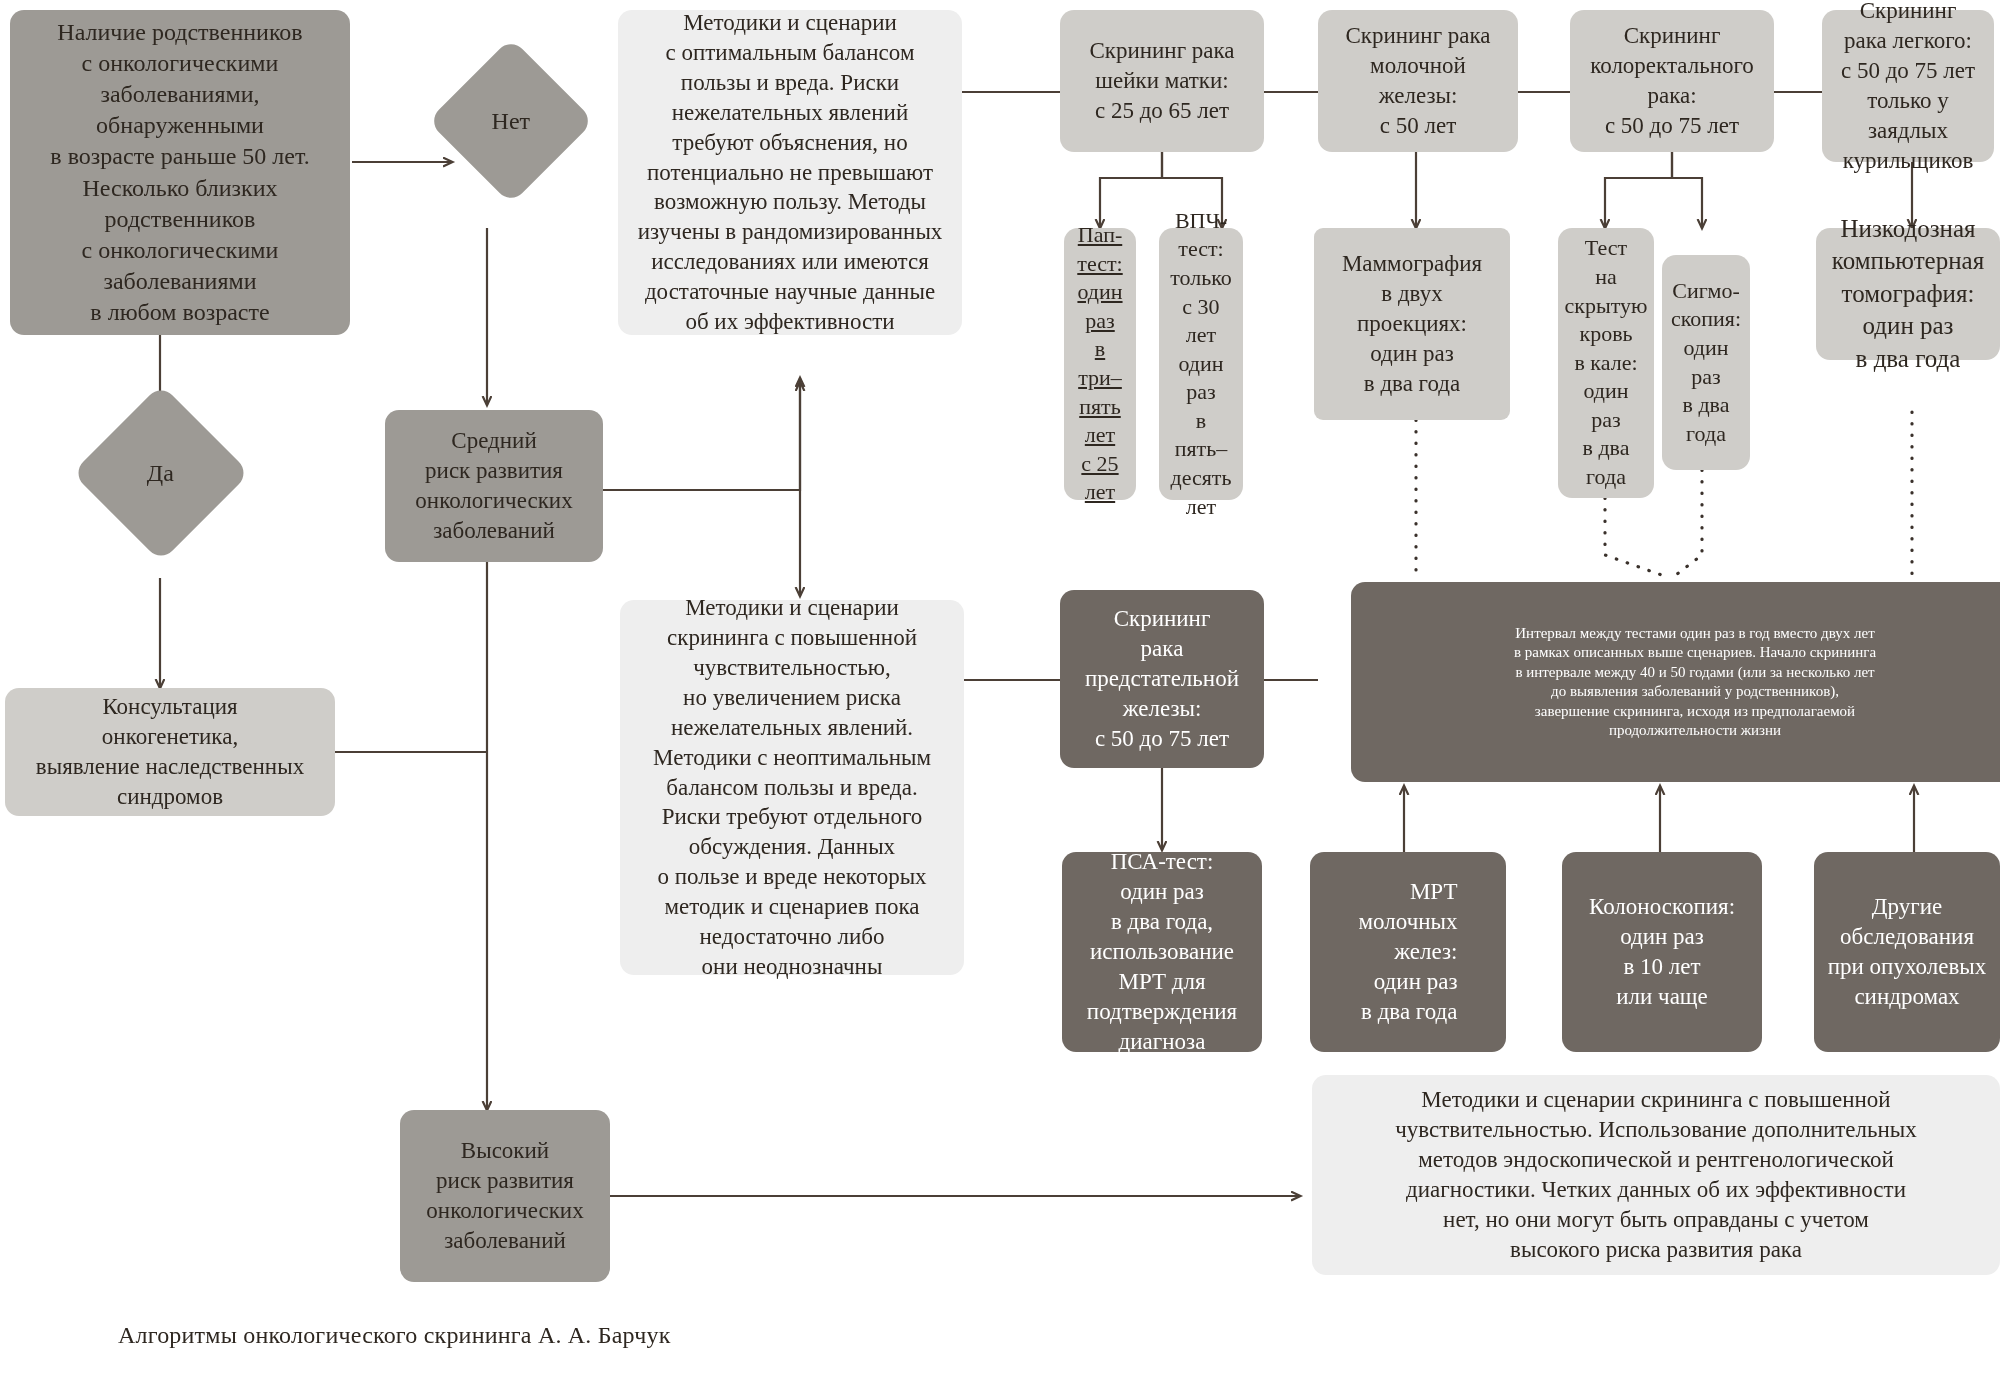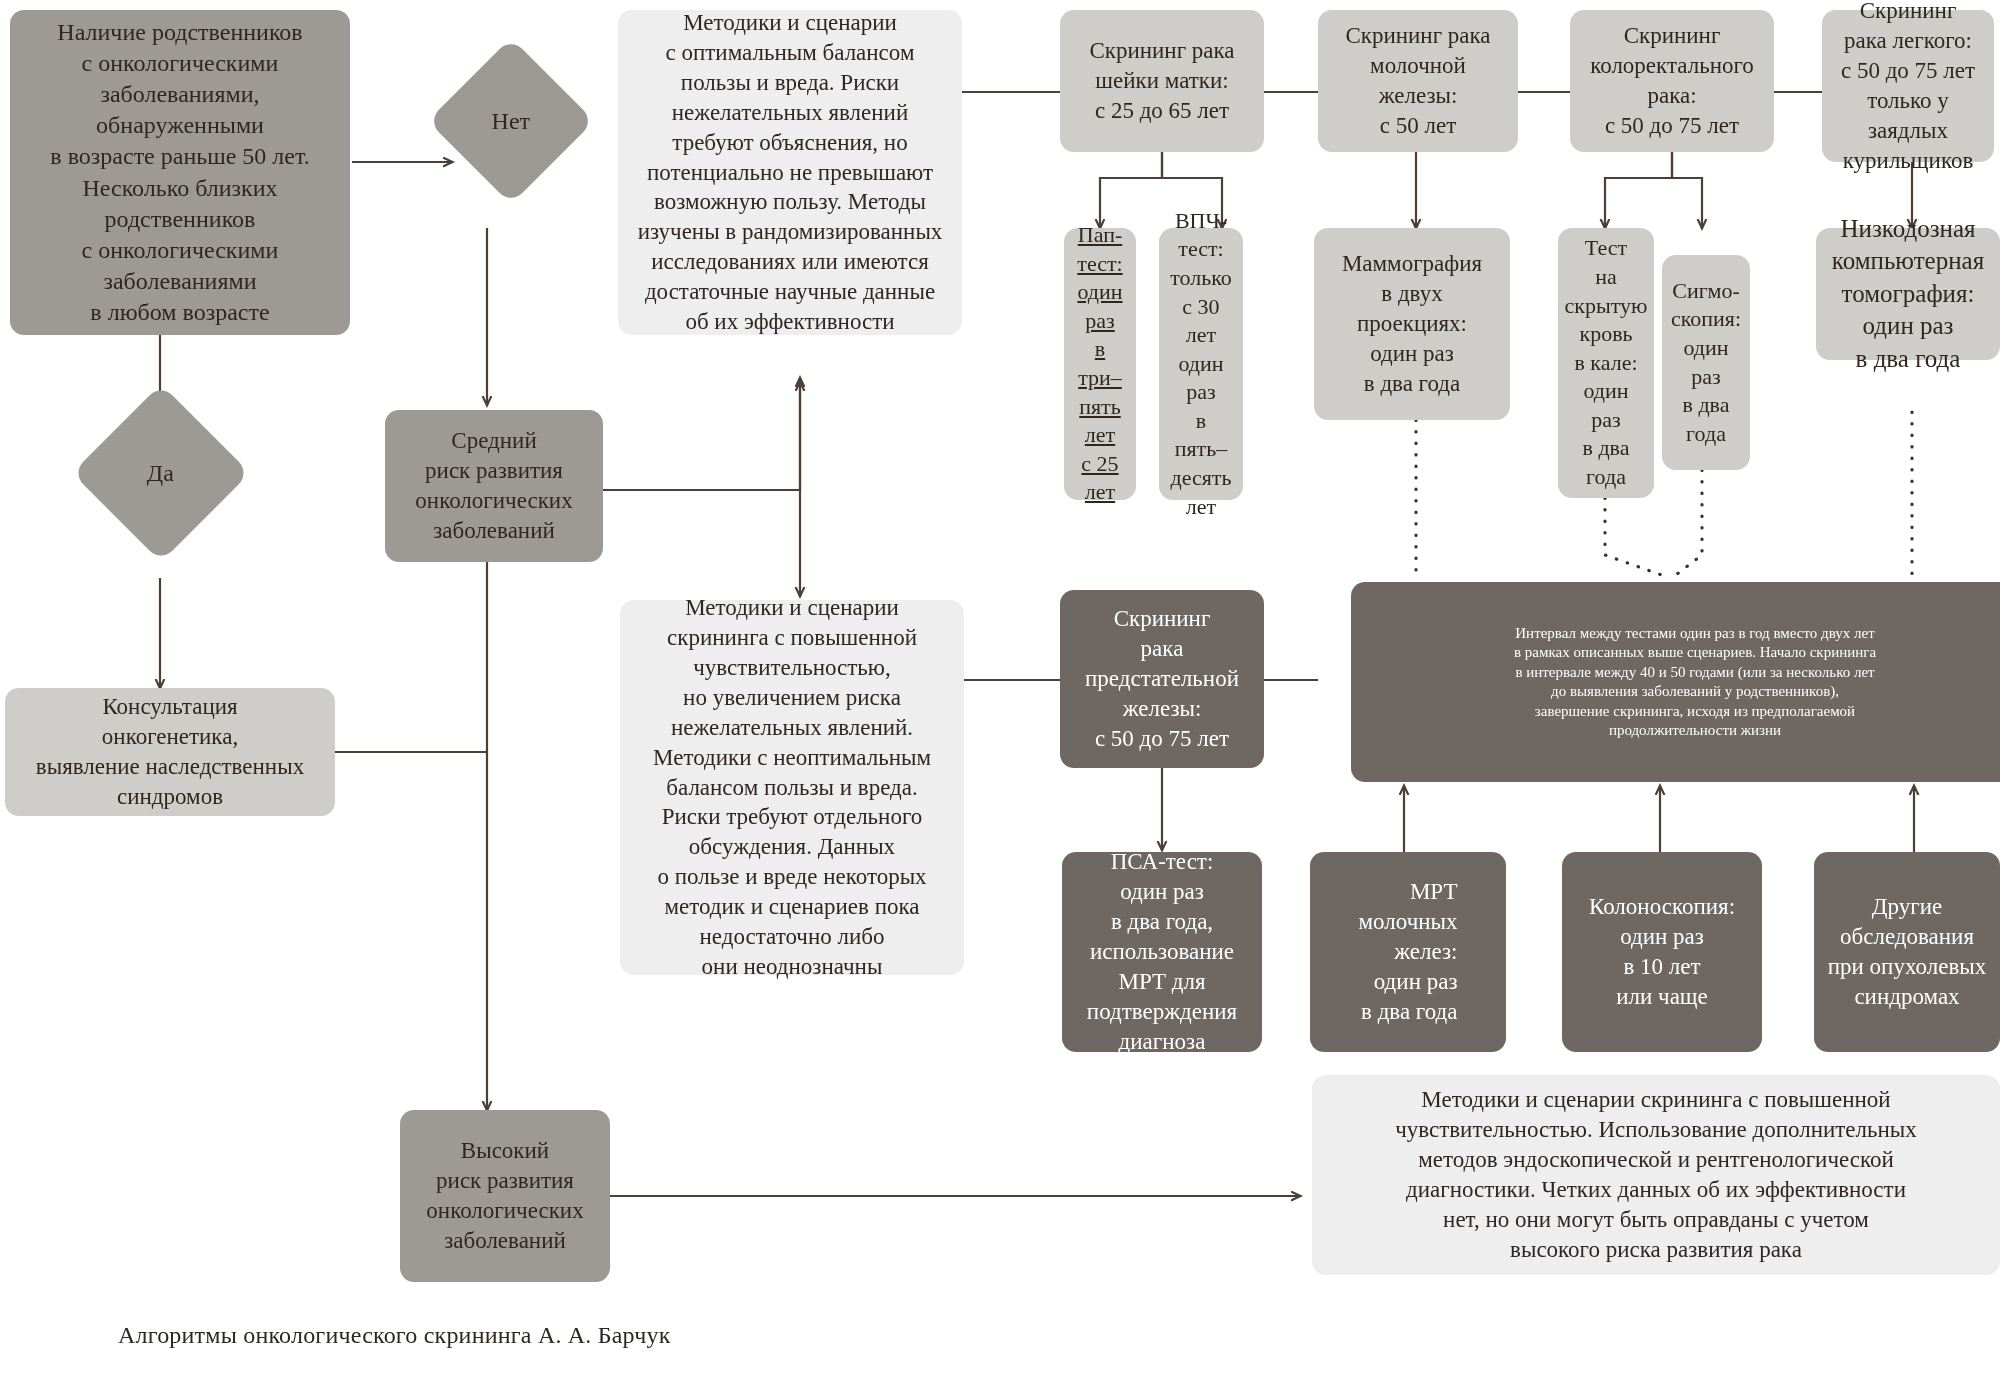--- a/index.html
+++ b/index.html
@@ -243,21 +243,21 @@
   <div class="node n-light" style="left:1159px; top:228px; width:84px; height:272px; font-size:22px;">ВПЧ-
 тест:
 только
 с 30 лет
 один
 раз
 в пять–
 десять
 лет</div>
 
-  <div class="node n-light" style="left:1314px; top:228px; width:196px; height:192px; font-size:23px;">Маммография
+  <div class="node n-light" style="left:1314px; top:228px; width:196px; height:192px; font-size:23px;border-radius:9px;">Маммография
 в двух
 проекциях:
 один раз
 в два года</div>
 
   <div class="node n-light" style="left:1558px; top:228px; width:96px; height:270px; font-size:22px;">Тест
 на
 скрытую
 кровь
 в кале:

